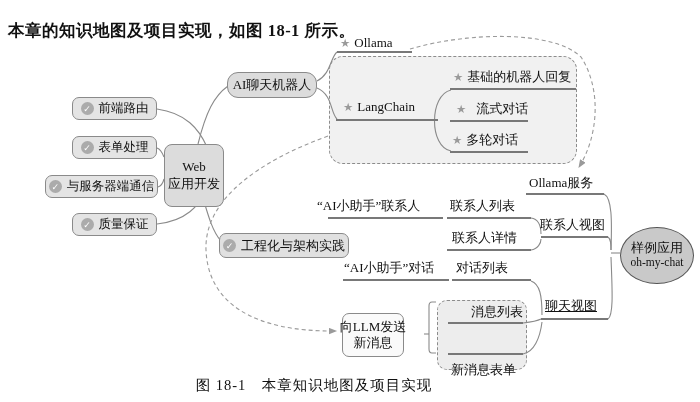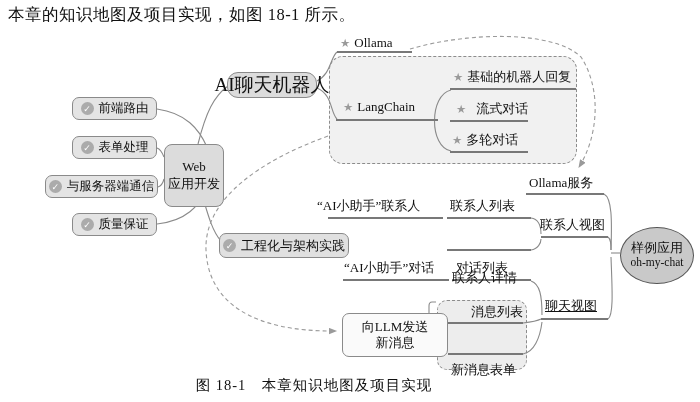--- a/index.html
+++ b/index.html
@@ -1,57 +1,57 @@
 <!DOCTYPE html>
 <html><head>
 <meta charset="utf-8">
 <style>
   html,body{margin:0;padding:0;background:#ffffff;}
   body{
     width:700px;height:402px;position:relative;overflow:hidden;
     font-family:"Liberation Serif","DejaVu Serif",serif;color:#111;
   }
-  .intro{position:absolute;left:8px;top:4px;font-size:16.5px;letter-spacing:.5px;}
+  .intro{position:absolute;left:8px;top:20px;font-size:16.5px;letter-spacing:.5px;font-weight:bold;}
   .caption{position:absolute;left:0;top:376px;width:628px;text-align:center;font-size:14.5px;letter-spacing:1px;}
   .diagram{position:absolute;left:0;top:0;width:700px;height:402px;}
   svg.wires{position:absolute;left:0;top:0;z-index:2;pointer-events:none;}
   .groupbox{position:absolute;border:1.4px dashed #8c8c8c;background:#f1f1f1;z-index:1;}
   .gb-langchain{left:329px;top:56px;width:246px;height:106px;border-radius:14px;}
   .gb-message{left:437px;top:300px;width:88px;height:68px;border-radius:10px;background:#ededed;}
   .node{position:absolute;display:flex;align-items:center;justify-content:center;
     background:#e4e4e4;border:1.2px solid #8a8a8a;border-radius:7px;font-size:12.5px;
     z-index:3;box-sizing:border-box;white-space:nowrap;}
   .node .stack{text-align:center;line-height:1.25;}
   .n-topic1{left:72px;top:97px;width:85px;height:23px;}
   .n-topic2{left:72px;top:136px;width:85px;height:23px;}
   .n-topic3{left:45px;top:175px;width:113px;height:23px;}
   .n-topic4{left:72px;top:213px;width:85px;height:23px;}
   .n-web{left:164px;top:144px;width:60px;height:63px;background:#dcdcdc;border-radius:8px;font-size:13px;}
-  .n-ai{left:227px;top:72px;width:90px;height:26px;background:#dcdcdc;border-radius:11px;font-size:19px;align-items:center;}
+  .n-ai{left:227px;top:72px;width:90px;height:26px;background:#dcdcdc;border-radius:11px;font-size:13px;align-items:center;}
   .n-practice{left:219px;top:233px;width:130px;height:25px;background:#e0e0e0;font-size:13px;}
-  .n-send{left:342px;top:313px;width:106px;height:44px;background:#fafafa;font-size:13px;}
+  .n-send{left:342px;top:313px;width:62px;height:44px;background:#fafafa;font-size:13px;}
   .n-root{left:620px;top:227px;width:74px;height:57px;border-radius:50%;background:#c9c9c9;border:1.5px solid #555;z-index:3;}
   .n-root .stack{line-height:1.15;}
   .n-root .l1{font-size:13px;}
   .n-root .l2{font-size:11.5px;}
   .check{display:inline-flex;align-items:center;justify-content:center;
     width:13px;height:13px;border-radius:50%;background:#ababab;color:#fff;
     font-size:9px;margin-right:5px;flex:0 0 auto;font-family:"DejaVu Sans",sans-serif;}
   .lbl{position:absolute;z-index:3;font-size:13px;white-space:nowrap;display:flex;align-items:center;}
   .star{color:#9a9a9a;font-size:11.5px;margin-right:4px;font-family:"DejaVu Sans",sans-serif;}
   .star.wide{margin-right:10px;}
   .l-ollama{left:340px;top:35px;}
   .l-langchain{left:343px;top:99px;}
   .l-basic{left:453px;top:68px;}
   .l-stream{left:456px;top:100px;}
   .l-multi{left:452px;top:131px;}
   .l-ollamaservice{left:529px;top:174px;}
   .l-contactsfeat{left:317px;top:197px;}
   .l-contactlist{left:450px;top:197px;}
-  .l-contactdetail{left:452px;top:229px;margin-top:40px;}
+  .l-contactdetail{left:452px;top:229px;}
   .l-contactview{left:540px;top:216px;}
   .l-chatfeat{left:344px;top:259px;}
   .l-chatlist{left:456px;top:259px;}
   .l-msglist{left:457px;top:303px;margin-left:14px;}
   .l-msgform{left:451px;top:334px;margin-top:27px;}
   .l-chatview{left:545px;top:297px;text-decoration:underline;}
 </style>
 </head>
 <body>
 

